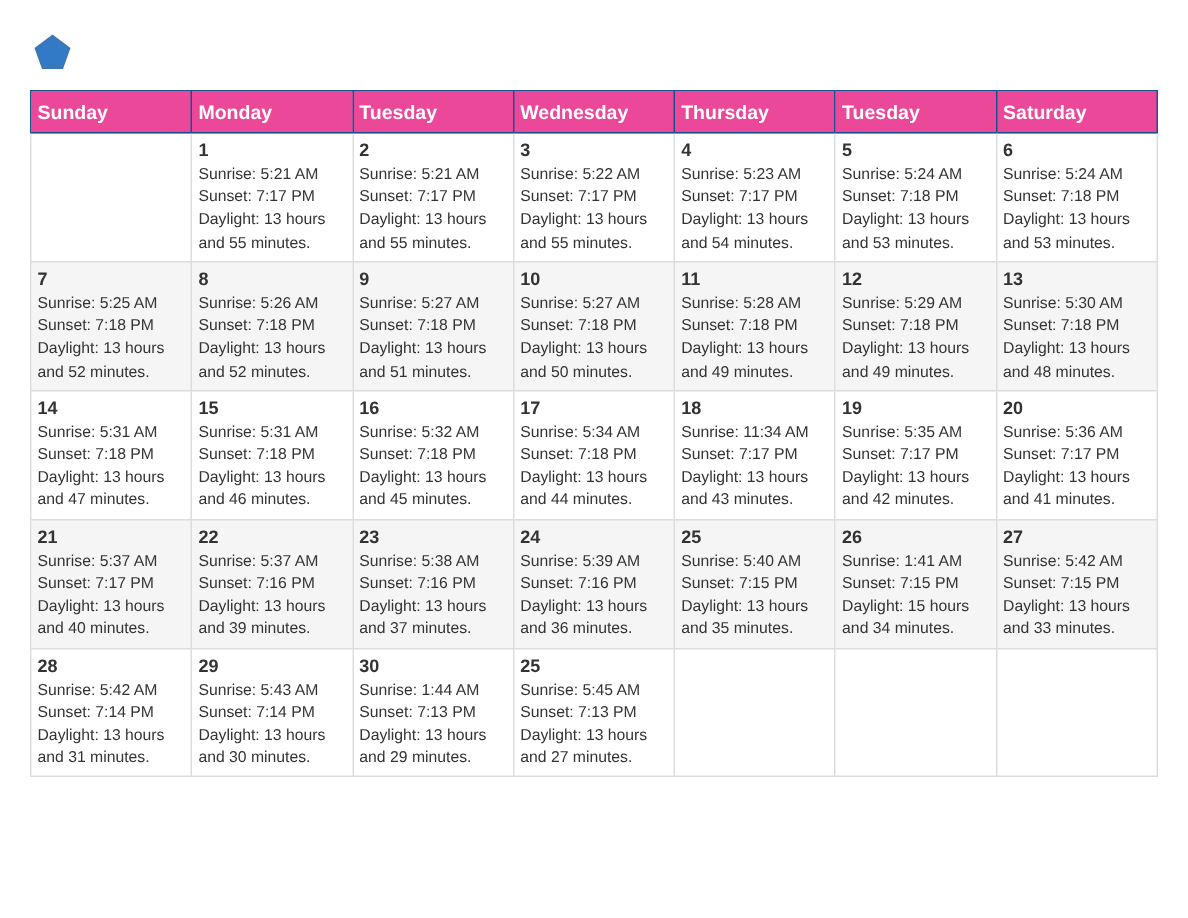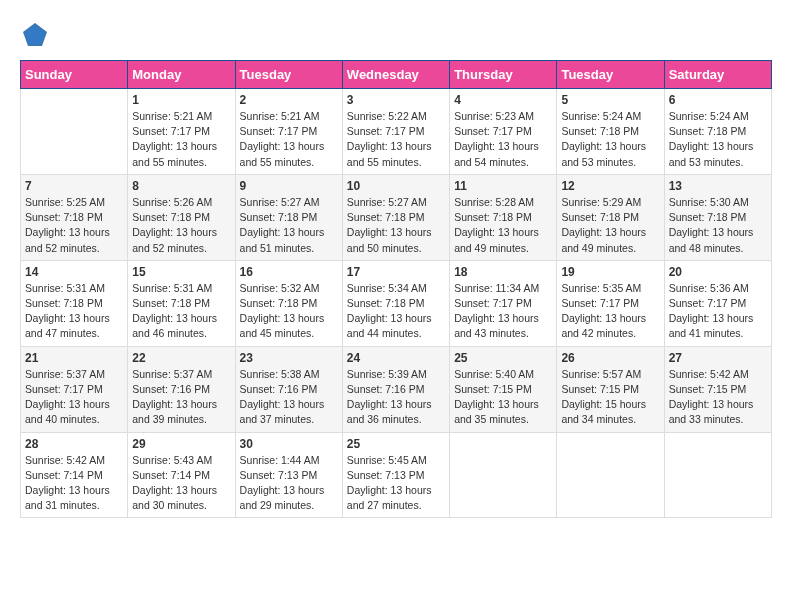--- a/index.html
+++ b/index.html
@@ -231,21 +231,21 @@
         <td>
           <span class="day-num">24</span>
           <div class="cell-content"><span>Sunrise: 5:39 AM</span><br><span>Sunset: 7:16 PM</span><br><span>Daylight: 13 hours and 36 minutes.</span></div>
         </td>
         <td>
           <span class="day-num">25</span>
           <div class="cell-content"><span>Sunrise: 5:40 AM</span><br><span>Sunset: 7:15 PM</span><br><span>Daylight: 13 hours and 35 minutes.</span></div>
         </td>
         <td>
           <span class="day-num">26</span>
-          <div class="cell-content"><span>Sunrise: 5:57 AM</span><br><span>Sunset: 7:15 PM</span><br><span>Daylight: 15 hours and 34 minutes.</span></div>
+          <div class="cell-content"><span>Sunrise: 1:41 AM</span><br><span>Sunset: 7:15 PM</span><br><span>Daylight: 15 hours and 34 minutes.</span></div>
         </td>
         <td>
           <span class="day-num">27</span>
           <div class="cell-content"><span>Sunrise: 5:42 AM</span><br><span>Sunset: 7:15 PM</span><br><span>Daylight: 13 hours and 33 minutes.</span></div>
         </td>
       </tr>
       <tr>
         <td>
           <span class="day-num">28</span>
           <div class="cell-content"><span>Sunrise: 5:42 AM</span><br><span>Sunset: 7:14 PM</span><br><span>Daylight: 13 hours and 31 minutes.</span></div>

